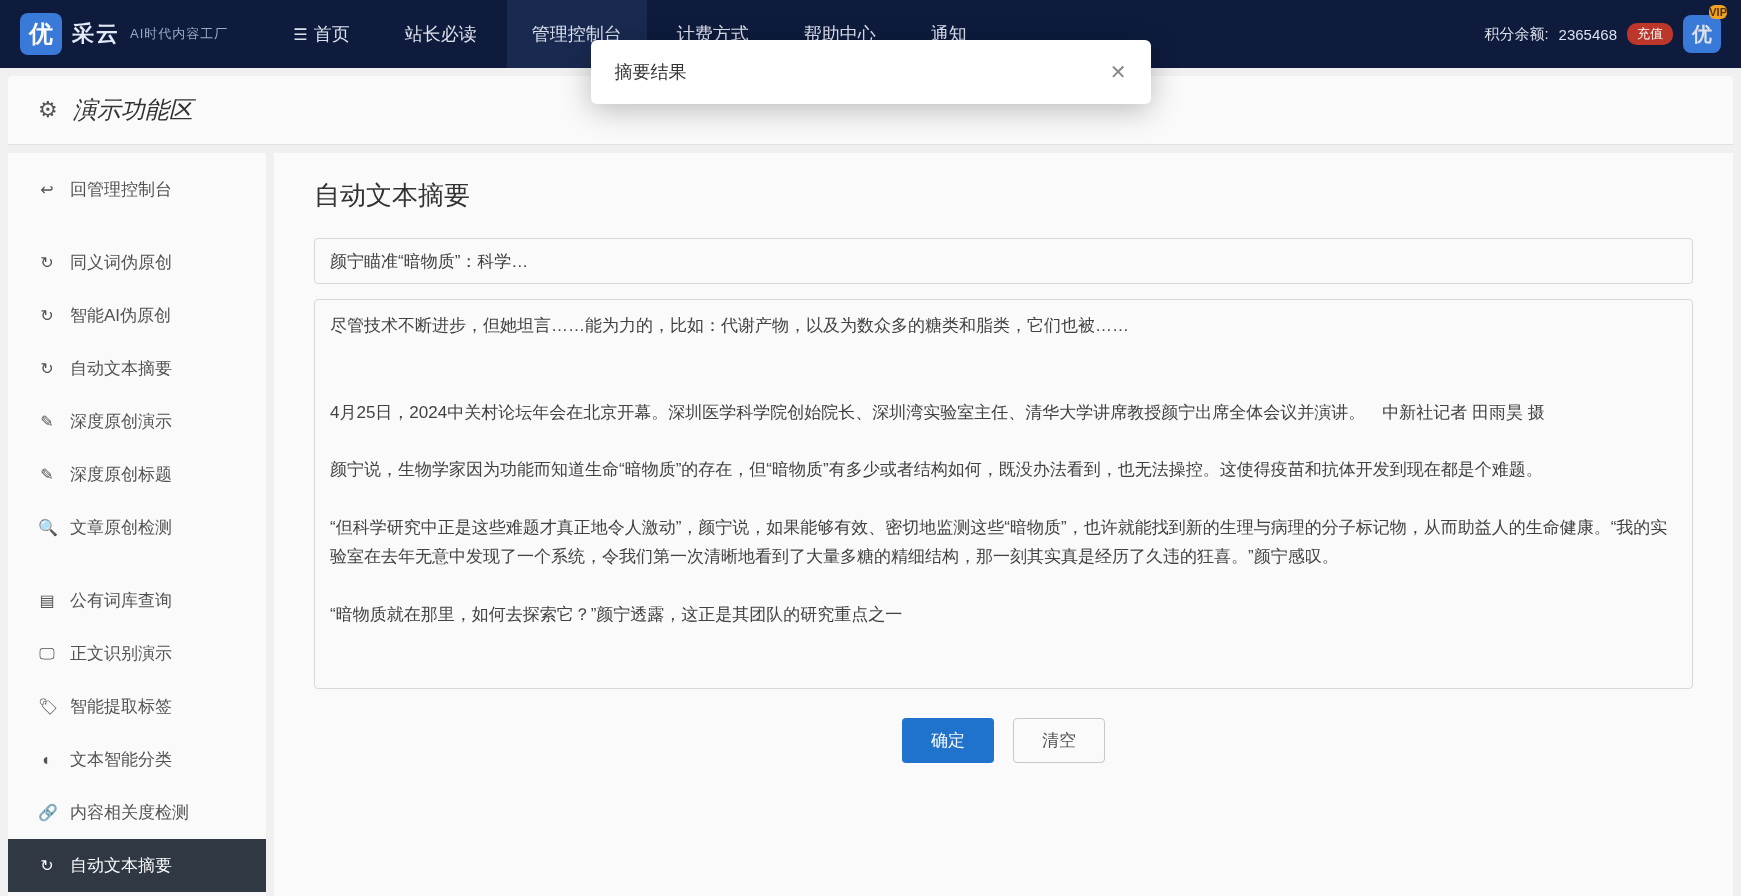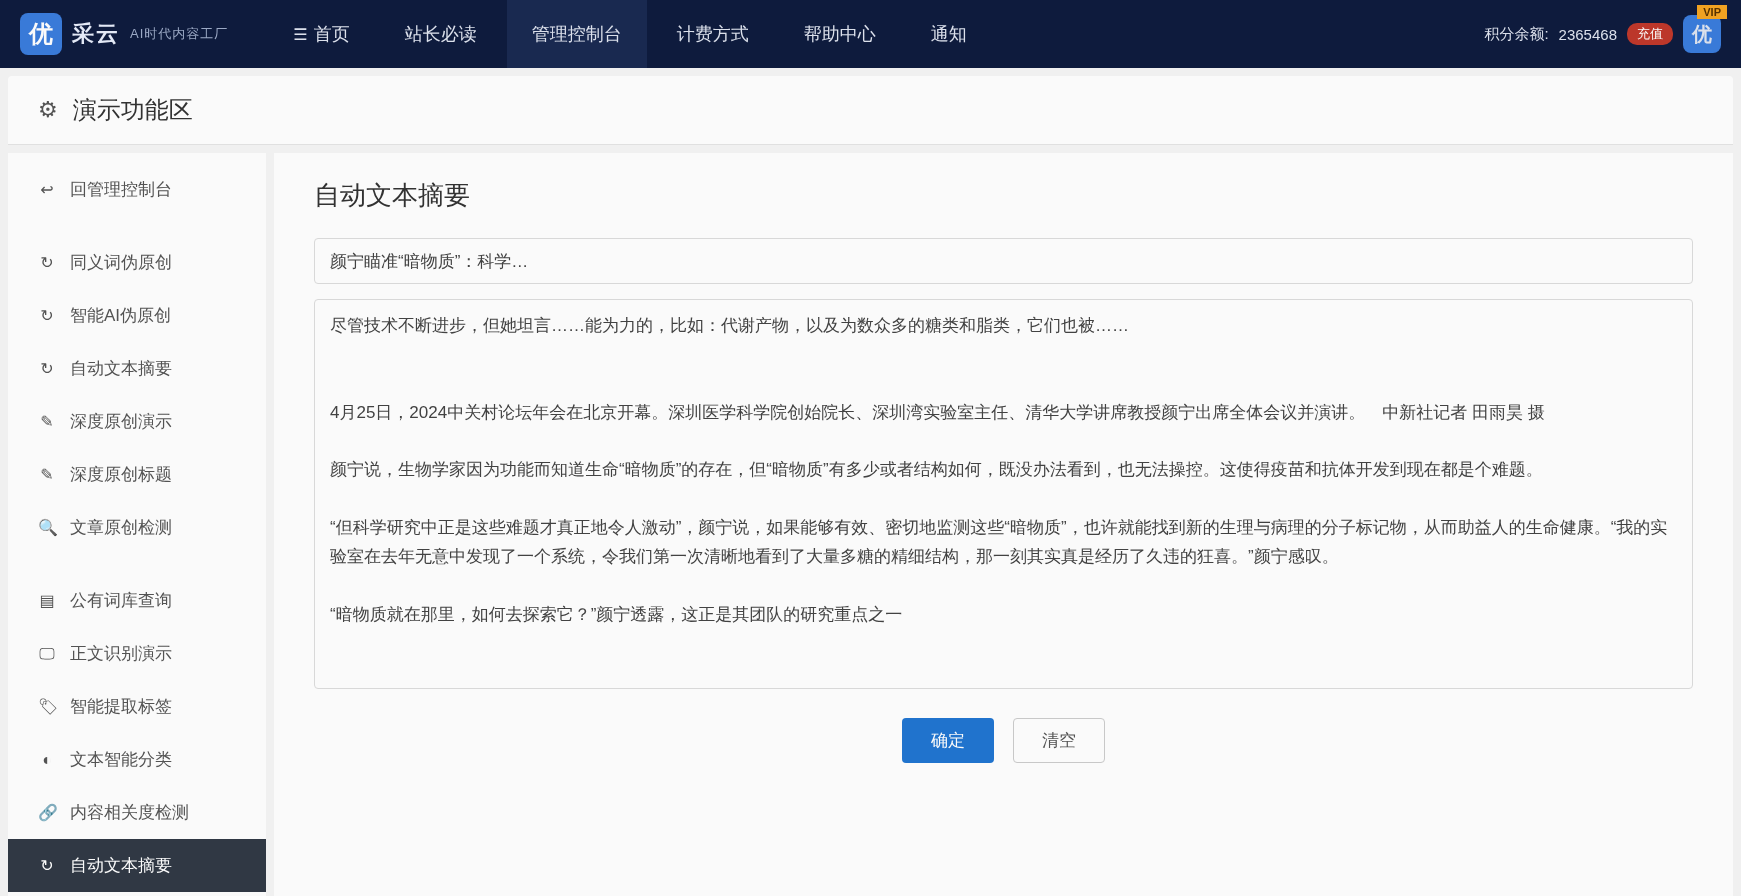--- a/index.html
+++ b/index.html
@@ -12,25 +12,25 @@
 .logo-main { font-size: 22px; font-weight: bold; letter-spacing: 2px; color: #e8eefb; }
 .logo-sub { font-size: 13px; color: #9fadc9; letter-spacing: 1px; }
 .nav { display: flex; gap: 5px; align-items: center; }
 .nav-item { padding: 22px 25px; font-size: 18px; color: #e0e5f0; cursor: pointer; display: flex; align-items: center; gap: 6px; }
 .nav-item.active { background: #1a2a52; }
 .nav-icon { font-size: 16px; }
 .topbar-right { margin-left: auto; display: flex; align-items: center; gap: 10px; font-size: 15px; color: #e0e5f0; }
 .recharge-badge { background: #c0392b; color: #fff; padding: 2px 10px; border-radius: 10px; font-size: 13px; cursor: pointer; }
 .vip-block { position: relative; }
 .vip-square { width: 38px; height: 38px; background: #3b7ddd; border-radius: 8px; display: flex; align-items: center; justify-content: center; font-size: 20px; font-weight: bold; }
-.vip-tag { position: absolute; top: -10px; right: -6px; background: #f5a623; color: #5a3400; font-size: 11px; font-weight: bold; padding: 1px 6px; border-radius: 0; }
+.vip-tag { position: absolute; top: -10px; right: -6px; background: #f5a623; color: #5a3400; font-size: 11px; font-weight: bold; padding: 1px 0; border-radius: 6px; }
 
 .page-header { background: #fff; border-bottom: 1px solid #e5e5e5; padding: 18px 30px; display: flex; align-items: center; gap: 15px; margin: 8px; border-radius: 4px 4px 0 0; }
 .page-header .gear { font-size: 22px; color: #555; }
-.page-header h2 { font-size: 24px; font-weight: normal; color: #333; }
+.page-header h2 { font-size: 24px; font-weight: normal; color: #333; font-style: italic; }
 
 .layout { display: flex; margin: 0 8px; }
 .sidebar { width: 258px; background: #fff; padding: 10px 0; }
 .side-item { display: flex; align-items: center; gap: 14px; padding: 15px 30px; font-size: 17px; color: #555; cursor: pointer; }
 .side-item.active { background: #313a46; color: #fff; }
 .side-icon { width: 18px; text-align: center; font-size: 16px; }
 .side-gap { height: 20px; }
 
 .main { flex: 1; background: #fff; padding: 25px 40px; margin-left: 8px; }
 .main h1 { font-size: 26px; font-weight: normal; color: #333; margin-bottom: 25px; }
@@ -174,14 +174,18 @@
 “暗物质就在那里，如何去探索它？”颜宁透露，这正是其团队的研究重点之一</textarea>
     <div class="btn-row">
       <button class="btn btn-primary">确定</button>
       <button class="btn btn-default">清空</button>
     </div>
   </div>
 </div>
 
 <div class="modal-overlay">
   <div class="modal">
+    <div class="modal-header">
+      <span class="modal-title">摘要结果</span>
+      <button class="modal-close"><span>✕</span></button>
+    </div>
   </div>
 </div>
 
 </body></html>

